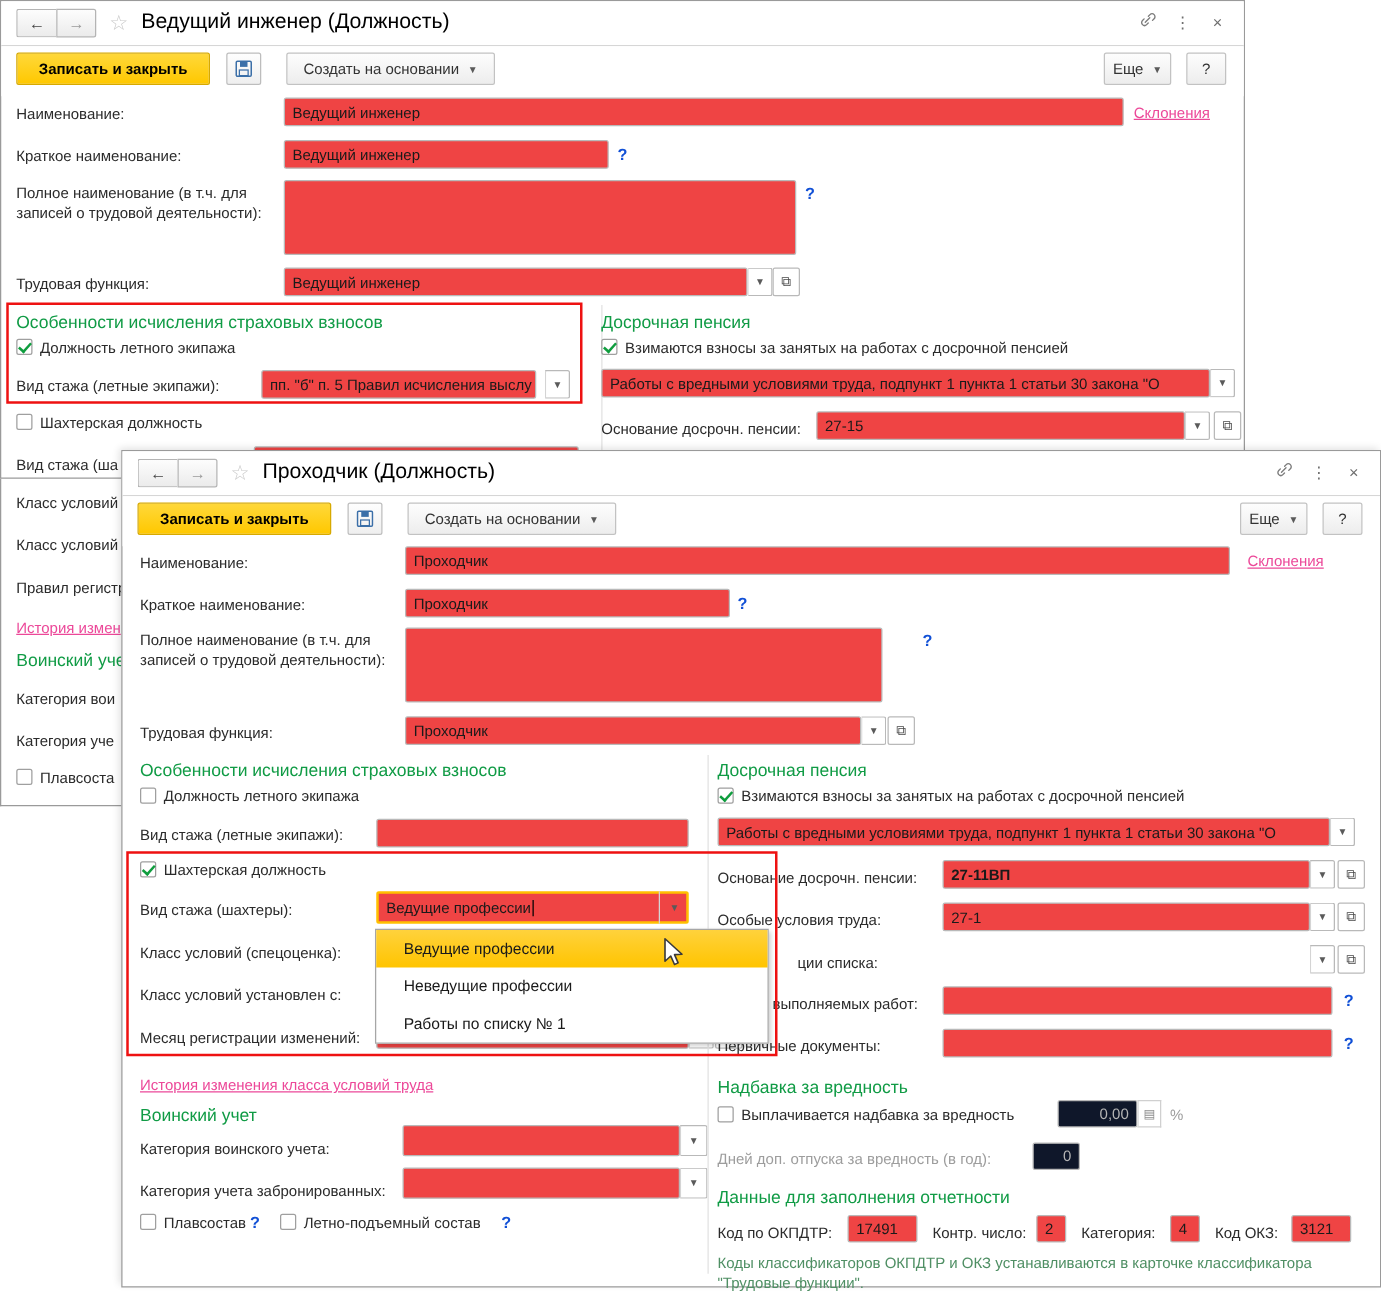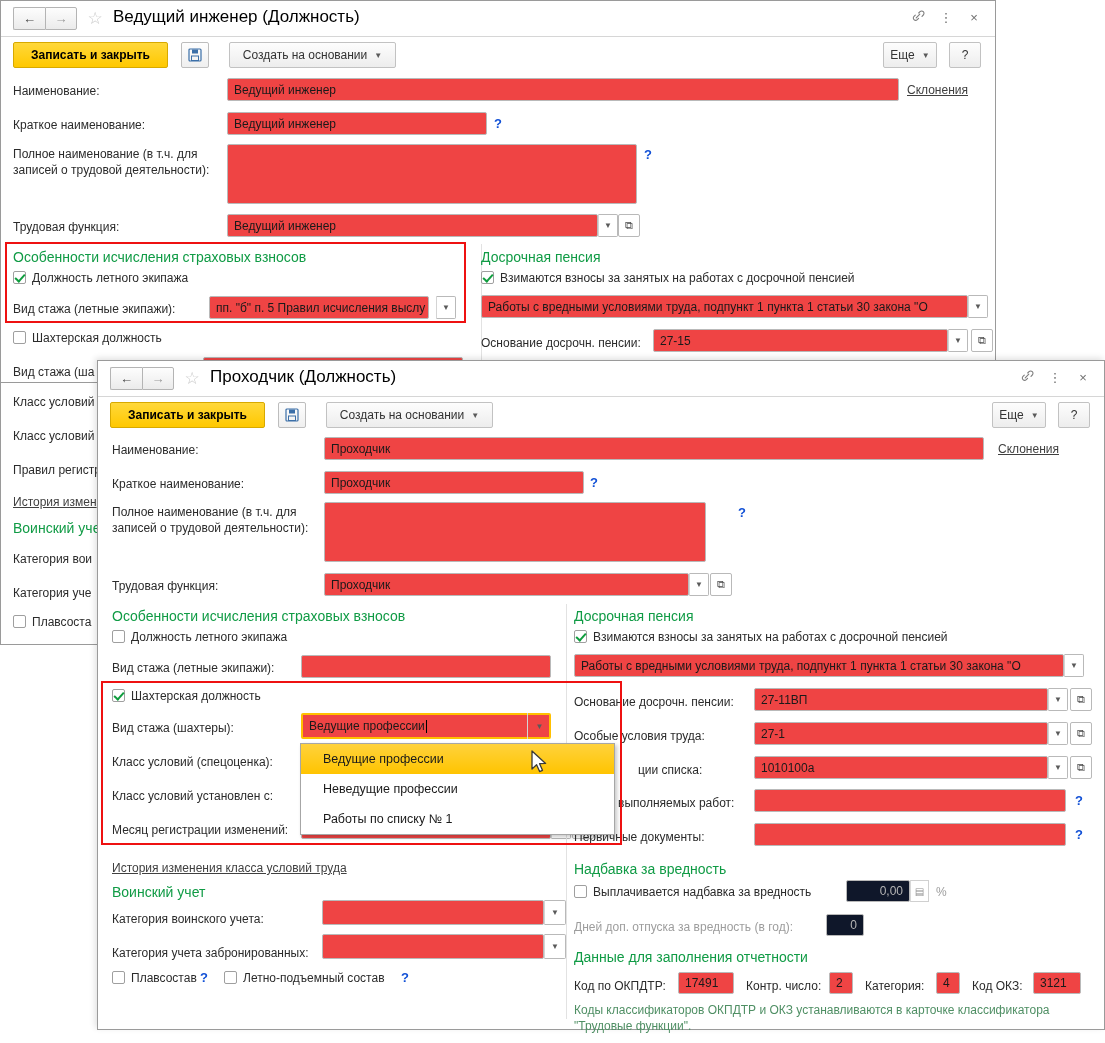--- a/index.html
+++ b/index.html
@@ -73,21 +73,21 @@
     background: linear-gradient(#fdfdfd, #ededed);
     display:flex; align-items:center; justify-content:center;
     font-size: 12px; color: #333; cursor:pointer; padding: 0 10px;
   }
   .caret { display:inline-block; margin-left:7px; color:#5a5a5a; font-size:8px; }
 
   
   .lbl { position:absolute; font-size:12px; color:#2b2b2b; white-space:nowrap; }
   .lbl.dim { color:#9d9d9d; }
   .sect { position:absolute; font-size:14px; color:#109b45; white-space:nowrap; }
-  .link { position:absolute; font-size:12px; color:#404040; text-decoration:underline; cursor:pointer; white-space:nowrap; }
+  .link { position:absolute; font-size:12px; color:#ec4899; text-decoration:underline; cursor:pointer; white-space:nowrap; }
   .qm { position:absolute; color:#1150d6; font-weight:bold; font-size:13px; cursor:pointer; }
 
   .field {
     position:absolute;
     border:1px solid #b9b9b9; border-radius:2px; background:#ef4444;
     font-size:12px; color:#1a1a1a;
     display:flex; align-items:center;
     padding-left:6px;
     overflow:hidden; white-space:nowrap;
     cursor:text;
@@ -369,31 +369,30 @@
     <div class="vsep" style="left:468px; top:243px; height:415px;"></div>
 
     <div class="sect" style="left:476px; top:247px;">Досрочная пенсия</div>
     <div class="cb checked" style="left:476px; top:269px;">
       <span class="box"></span><span class="txt">Взимаются взносы за занятых на работах с досрочной пенсией</span>
     </div>
     <div class="field" style="left:476px; top:293px; width:490px; height:23px;">Работы с вредными условиями труда, подпункт 1 пункта 1 статьи 30 закона "О </div>
     <div class="dd-arrow" style="left:966px; top:293px; height:23px;">▼</div>
 
     <div class="lbl" style="left:476px; top:334px;">Основание досрочн. пенсии:</div>
-    <div class="field" style="left:656px; top:327px; width:294px; height:23px;">27-11ВП</div>
+    <div class="field" style="left:656px; top:327px; width:294px; height:23px;font-weight:bold;">27-11ВП</div>
     <div class="dd-arrow" style="left:950px; top:327px; height:23px;">▼</div>
     <div class="sel-btn" style="left:972px; top:327px; height:23px;">⧉</div>
 
     <div class="lbl" style="left:476px; top:368px;">Особые условия труда:</div>
     <div class="field" style="left:656px; top:361px; width:294px; height:23px;">27-1</div>
     <div class="dd-arrow" style="left:950px; top:361px; height:23px;">▼</div>
     <div class="sel-btn" style="left:972px; top:361px; height:23px;">⧉</div>
 
     <div class="lbl" style="left:540px; top:402px;">ции списка:</div>
-    <div class="field" style="left:656px; top:395px; width:294px; height:23px;">1010100а</div>
     <div class="dd-arrow" style="left:950px; top:395px; height:23px;">▼</div>
     <div class="sel-btn" style="left:972px; top:395px; height:23px;">⧉</div>
 
     <div class="lbl" style="left:520px; top:435px;">выполняемых работ:</div>
     <div class="field" style="left:656px; top:428px; width:312px; height:23px;"></div>
     <div class="qm" style="left:977px; top:432px;">?</div>
 
     <div class="lbl" style="left:476px; top:469px;">Первичные документы:</div>
     <div class="field" style="left:656px; top:462px; width:312px; height:23px;"></div>
     <div class="qm" style="left:977px; top:466px;">?</div>

